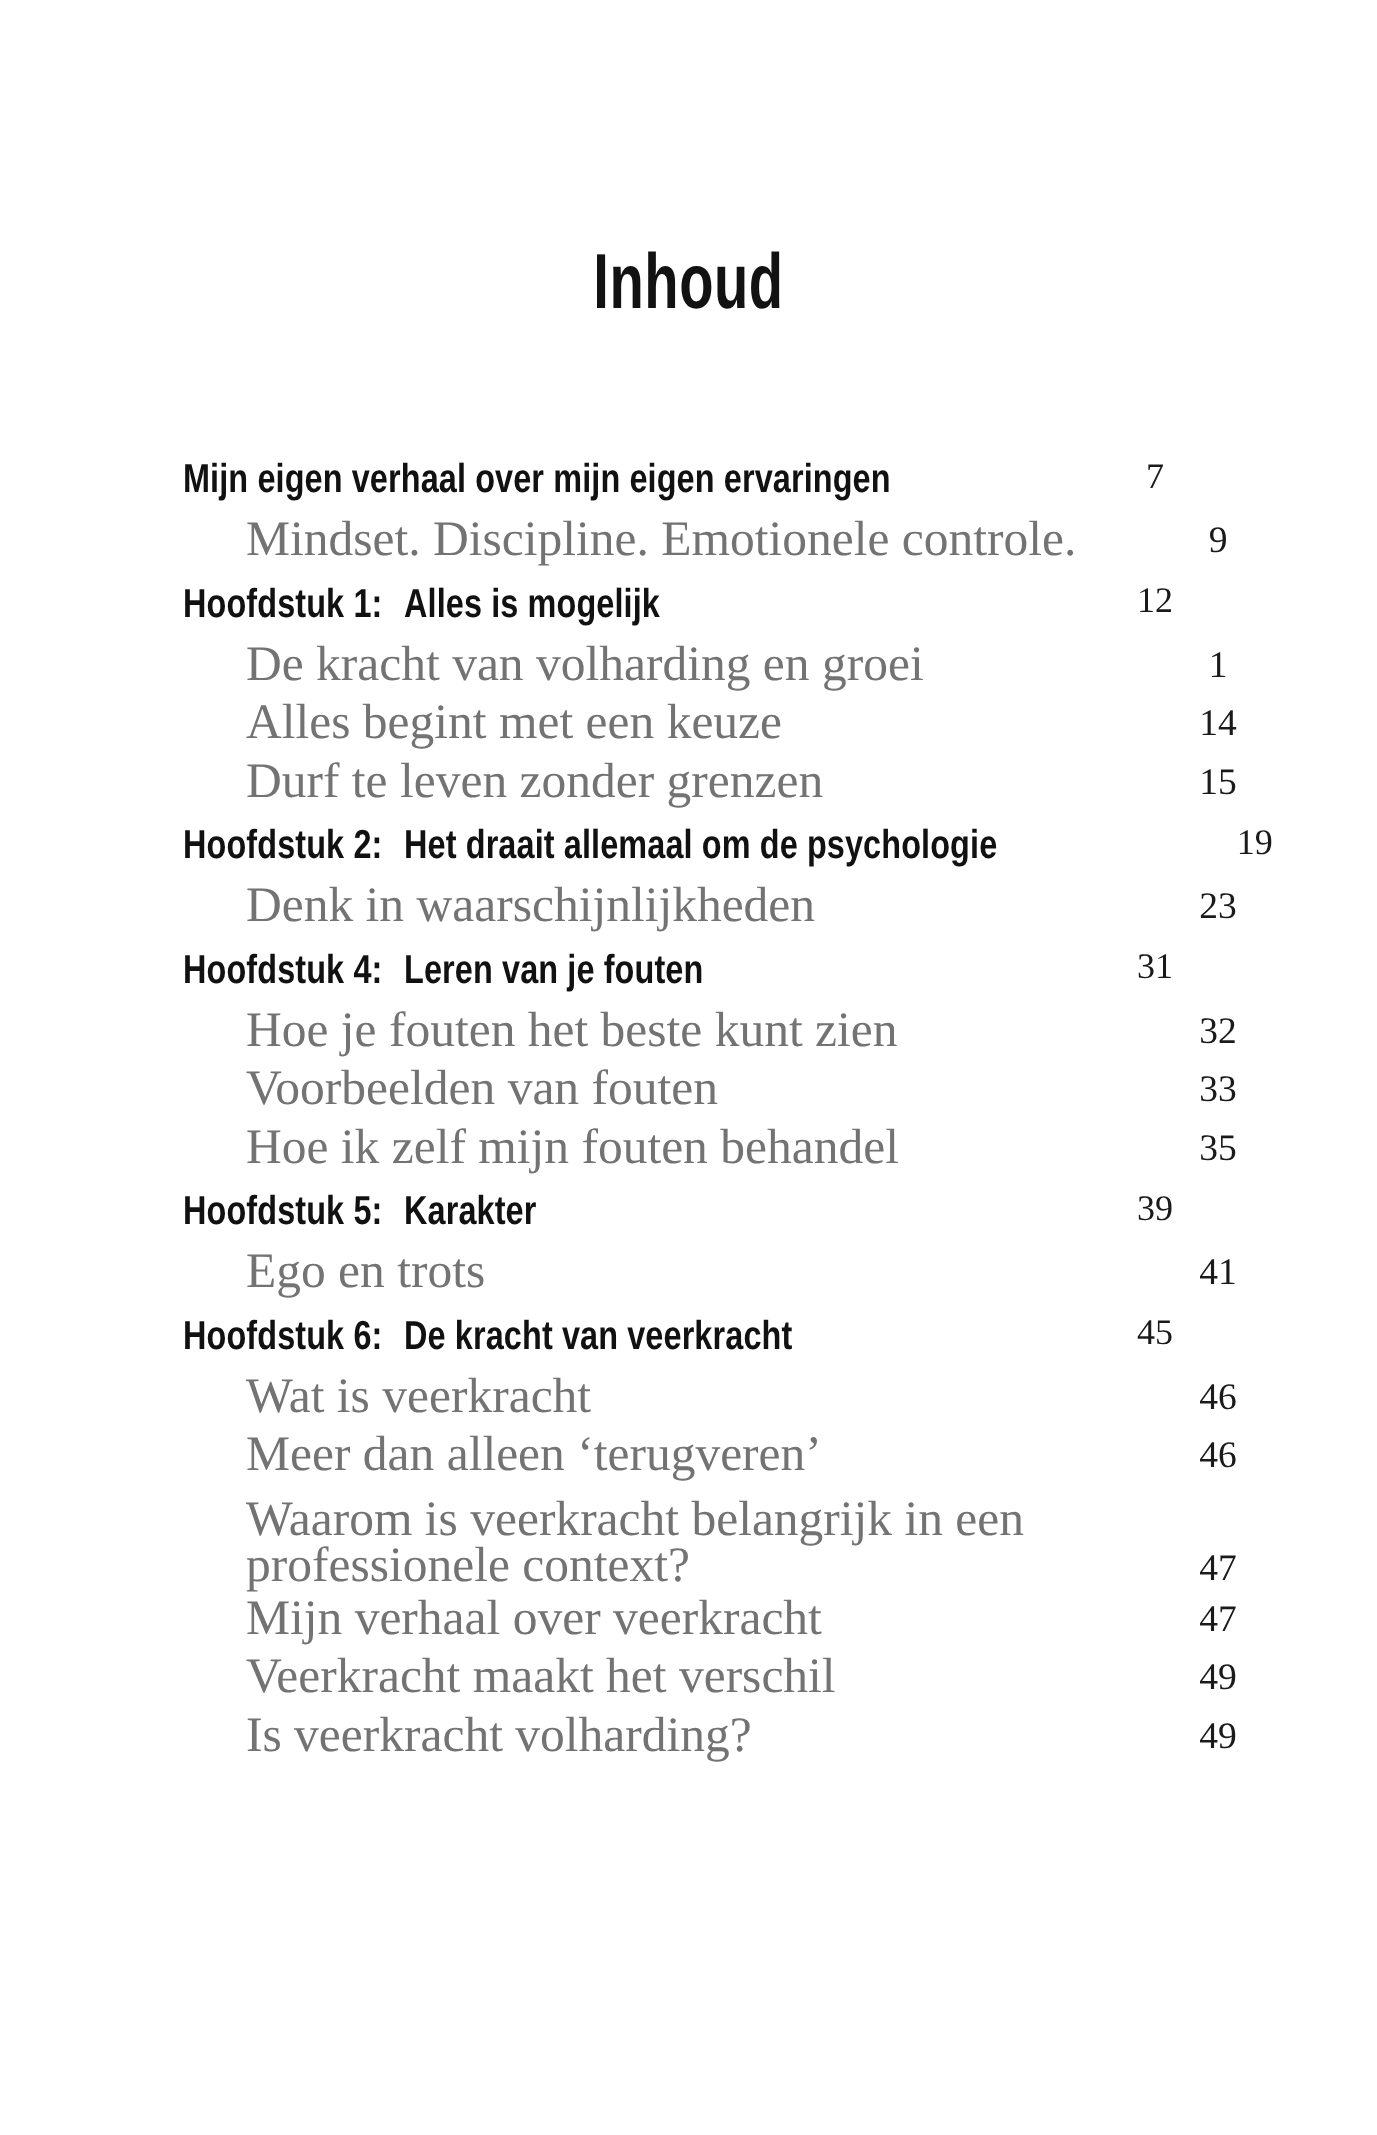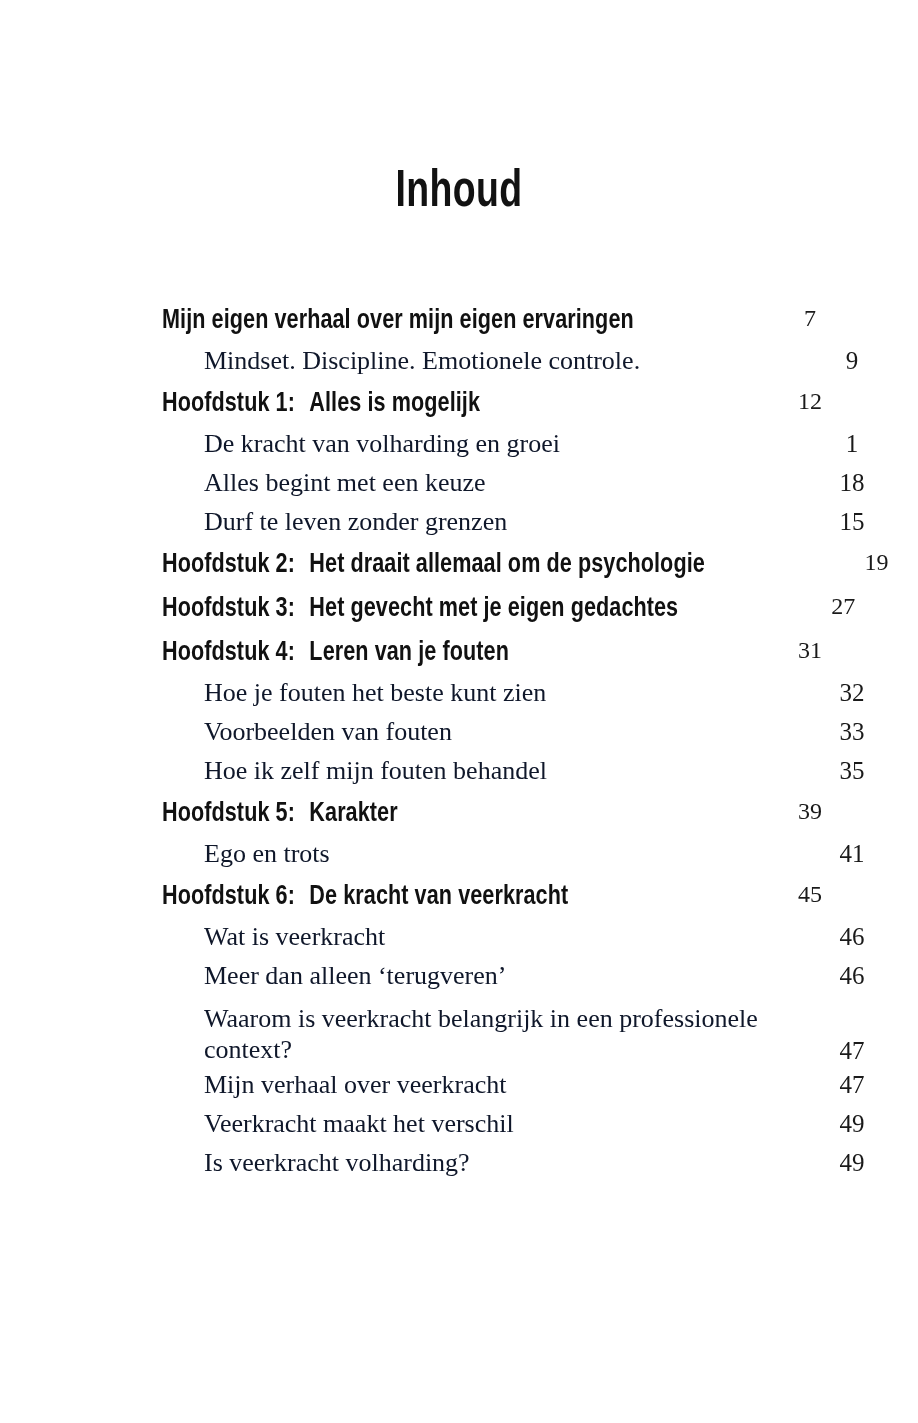--- a/index.html
+++ b/index.html
@@ -42,21 +42,20 @@
     position: absolute;
     top: 297px;
     left: 122px;
     width: 676px;
   }
 
   .toc-row {
     display: flex;
     align-items: flex-end;
     width: 100%;
-    margin-left: 40px;
   }
 
   .toc-row .label {
     flex: 0 1 auto;
     color: #111111;
   }
 
   .toc-row .spacer {
     flex: 1 1 auto;
     min-width: 8px;
@@ -101,23 +100,23 @@
 
   
   .toc-row.level-2 {
     height: 39px;
     align-items: center;
     padding-left: 42px;
   }
   .toc-row.level-2 .label {
     font-family: "Liberation Serif", "DejaVu Serif", serif;
     font-weight: normal;
-    font-size: 26px;
+    font-size: 33px;
     line-height: 31px;
-    color: #0f172a;
+    color: #737373;
   }
   .toc-row.level-2 .page-num {
     padding-bottom: 1px;
   }
 
   
   .toc-row.level-2.wrap {
     height: 70px;
     align-items: flex-end;
   }
@@ -154,36 +153,36 @@
         <span class="page-num">12</span>
       </div>
       <div class="toc-row level-2">
         <span class="label"><span class="chap-title">De kracht van volharding en groei</span></span>
         <span class="spacer"></span>
         <span class="page-num">1</span>
       </div>
       <div class="toc-row level-2">
         <span class="label"><span class="chap-title">Alles begint met een keuze</span></span>
         <span class="spacer"></span>
-        <span class="page-num">18</span>
+        <span class="page-num">14</span>
       </div>
       <div class="toc-row level-2">
         <span class="label"><span class="chap-title">Durf te leven zonder grenzen</span></span>
         <span class="spacer"></span>
         <span class="page-num">15</span>
       </div>
       <div class="toc-row level-1">
         <span class="label"><span class="chap-no">Hoofdstuk 2:</span><span class="chap-gap"></span><span class="chap-title">Het draait allemaal om de psychologie</span></span>
         <span class="spacer"></span>
         <span class="page-num">19</span>
       </div>
-      <div class="toc-row level-1">
-        <span class="label"><span class="chap-no">Hoofdstuk 3:</span><span class="chap-gap"></span><span class="chap-title">Het gevecht met je eigen gedachtes</span></span>
-        <span class="spacer"></span>
-        <span class="page-num">27</span>
+      <div class="toc-row level-2">
+        <span class="label"><span class="chap-title">Denk in waarschijnlijkheden</span></span>
+        <span class="spacer"></span>
+        <span class="page-num">23</span>
       </div>
       <div class="toc-row level-1">
         <span class="label"><span class="chap-no">Hoofdstuk 4:</span><span class="chap-gap"></span><span class="chap-title">Leren van je fouten</span></span>
         <span class="spacer"></span>
         <span class="page-num">31</span>
       </div>
       <div class="toc-row level-2">
         <span class="label"><span class="chap-title">Hoe je fouten het beste kunt zien</span></span>
         <span class="spacer"></span>
         <span class="page-num">32</span>

